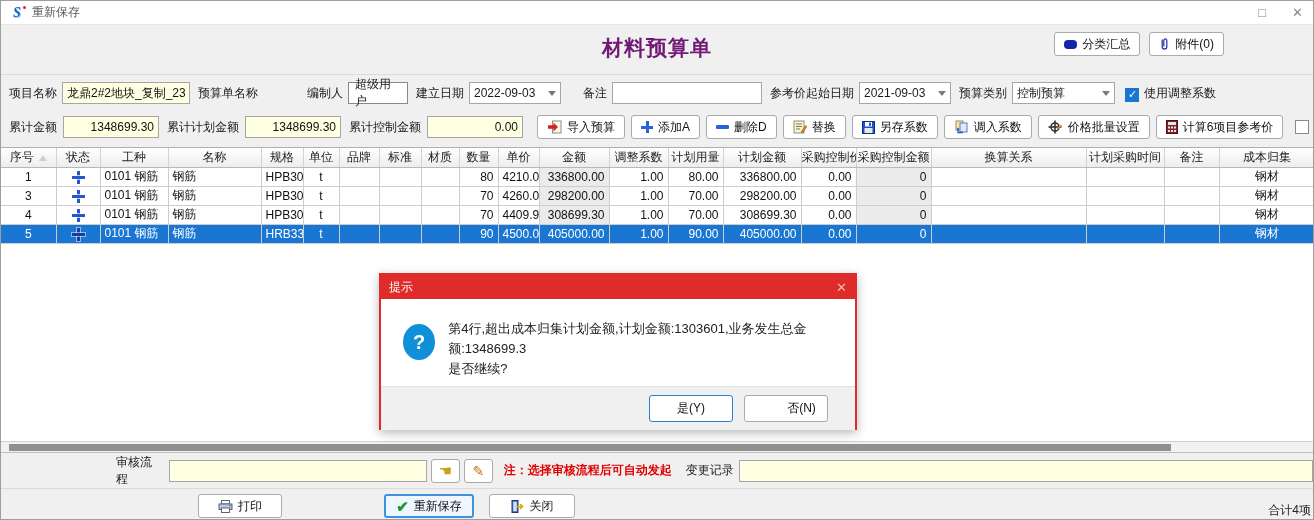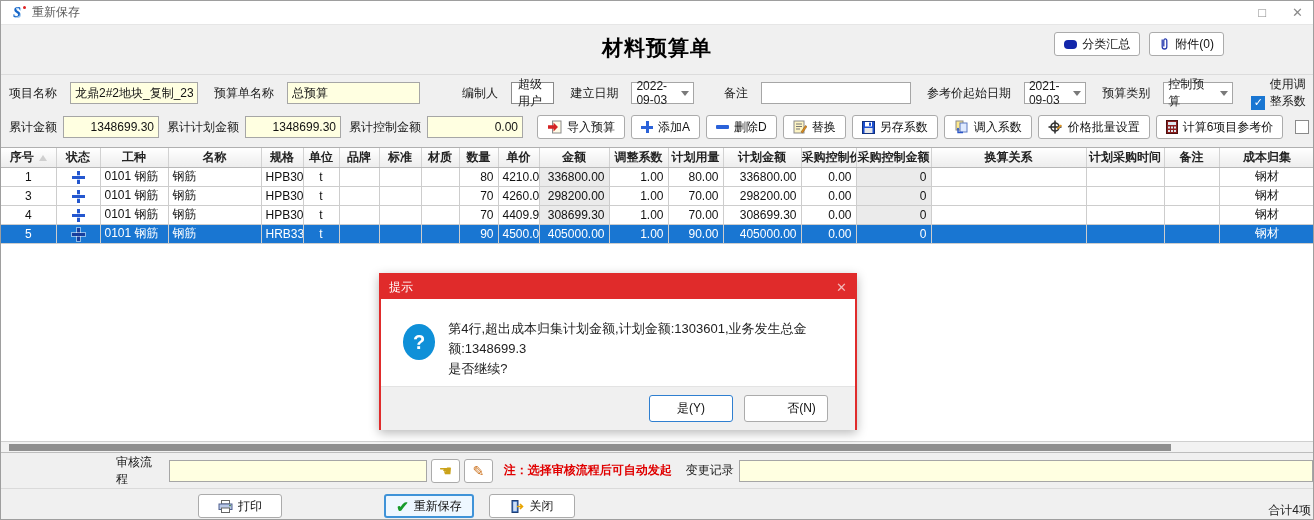--- a/index.html
+++ b/index.html
@@ -10,61 +10,61 @@
   
   .titlebar { height:24px; background:#ffffff; border-bottom:1px solid #e6e6e6; display:flex; align-items:center; padding:0 10px 0 8px; }
   .app-icon { display:inline-block; width:16px; text-align:center; font-weight:bold; font-style:italic; font-family:"Liberation Serif",serif; font-size:14px; color:#1565c8; text-shadow:1px 1px 0 #9ec7ef; position:relative; }
   .app-icon::after { content:""; position:absolute; right:-1px; top:1px; width:3px; height:3px; background:#d22; border-radius:50%; }
   .titlebar .title { margin-left:7px; color:#5a5a5a; }
   .win-controls { margin-left:auto; display:flex; gap:26px; color:#8a8a8a; font-size:13px; }
   .win-controls span { cursor:default; }
 
   
   .header-band { position:relative; height:50px; border-bottom:1px solid #dcdcdc; }
-  .page-title { position:absolute; left:50%; top:9px; transform:translateX(-50%); font-size:21px; font-weight:bold; color:#000000; letter-spacing:1px; }
+  .page-title { position:absolute; left:50%; top:9px; transform:translateX(-50%); font-size:21px; font-weight:bold; color:#701a75; letter-spacing:1px; }
   .header-buttons { position:absolute; right:89px; top:7px; display:flex; gap:9px; }
 
   
   .btn { display:inline-flex; align-items:center; justify-content:center; gap:5px; height:24px; padding:0 9px; background:#fff; border:1px solid #ababab; border-radius:3px; font-size:12px; color:#111; white-space:nowrap; cursor:default; }
   .btn.focused { border:2px solid #3f93d8; background:#eef7ff; }
   .txt { height:22px; border:1px solid #a6a6a6; background:#fff; font-family:inherit; font-size:12px; padding:0 4px; color:#111; }
   .txt.yellow { background:#ffffe1; }
   .txt.num { text-align:right; }
   .value-box { height:22px; border:1px solid #8a8a8a; background:#fff; display:inline-flex; align-items:center; padding:0 6px; }
   .select { height:22px; border:1px solid #a6a6a6; background:#fff; display:inline-flex; align-items:center; padding:0 4px; position:relative; }
   .select .dd-arrow { margin-left:auto; width:0; height:0; border-left:4px solid transparent; border-right:4px solid transparent; border-top:5px solid #7a7a7a; }
   .select span.val { padding-right:12px; }
   .checkbox { width:14px; height:14px; border:1px solid #8a8a8a; background:#fff; display:inline-block; position:relative; flex:none; }
   .checkbox.checked { background:#1976d2; border-color:#1976d2; }
   .checkbox.checked::after { content:"✓"; position:absolute; left:2px; top:-1px; color:#fff; font-size:11px; font-weight:bold; }
   label.chk { display:inline-flex; align-items:flex-end; gap:5px; }
 
   
   .form-area { height:72px; padding:5px 4px 0 8px; }
-  .frow { display:flex; align-items:center; height:26px;gap:8px; }
+  .frow { display:flex; align-items:center; height:26px; }
   .frow .lb { margin:0 5px 0 8px; white-space:nowrap; }
   .frow .lb:first-child { margin-left:0; }
   .frow2 { margin-top:8px; gap:6px; }
   .frow2 .lb { margin:0 0 0 2px; }
 
   
   .ic { display:inline-block; flex:none; }
   .plusbar { position:relative; width:12px; height:12px; }
   .plusbar::before { content:""; position:absolute; left:4.5px; top:0; width:3px; height:12px; background:#2b62d9; }
   .plusbar::after { content:""; position:absolute; left:0; top:4.5px; width:12px; height:3px; background:#2b62d9; }
   .minusbar { width:13px; height:4px; background:#2b62d9; border-radius:1px; }
   .hand-glyph { color:#caa21a; font-size:15px; line-height:1; }
   .pencil-glyph { color:#c96a12; font-size:14px; line-height:1; }
   .check-glyph { color:#179b2a; font-size:15px; font-weight:bold; line-height:1; }
   .oval-blue { width:13px; height:9px; background:#1226aa; border-radius:4px; }
 
   
   .grid-region { height:294px; background:#ffffff; border-top:1px solid #b0b0b0; overflow:hidden; position:relative; }
   table.grid { border-collapse:collapse; table-layout:fixed; width:1314px; }
-  table.grid th { height:19px; font-weight:bold; background:linear-gradient(#ffffff,#ededed); border-right:1px solid #d2d2d2; border-bottom:1px solid #b8b8b8; color:#222; white-space:nowrap; overflow:hidden; text-align:center; }
+  table.grid th { height:19px; font-weight:normal; background:linear-gradient(#ffffff,#ededed); border-right:1px solid #d2d2d2; border-bottom:1px solid #b8b8b8; color:#222; white-space:nowrap; overflow:hidden; text-align:center; }
   table.grid td { height:19px; border-right:1px solid #cdcdcd; border-bottom:1px solid #cdcdcd; padding:0 4px; white-space:nowrap; overflow:hidden; color:#111; }
   td.al-center { text-align:center; } td.al-right { text-align:right; } td.al-left { text-align:left; }
   td.shaded { background:#ebebeb; }
   tr.selected td { background:#1976d2 !important; color:#fff; }
   .sort-asc { display:inline-block; width:0; height:0; border-left:4px solid transparent; border-right:4px solid transparent; border-bottom:6px solid #cfcfcf; margin-left:5px; }
   .status-cell .plus-icon { position:relative; display:inline-block; width:13px; height:13px; vertical-align:middle; }
   .plus-icon::before { content:""; position:absolute; left:5px; top:0; width:3px; height:13px; background:#2457cf; box-shadow:0 0 0 1px rgba(255,255,255,.7); }
   .plus-icon::after { content:""; position:absolute; left:0; top:5px; width:13px; height:3px; background:#2457cf; box-shadow:0 0 0 1px rgba(255,255,255,.7); }
   tr.selected .plus-icon::before, tr.selected .plus-icon::after { background:#173e9e; box-shadow:0 0 0 1px rgba(255,255,255,.5); }
 
@@ -126,22 +126,21 @@
         <span>附件(0)</span>
       </button>
     </div>
   </div>
 
   <div class="form-area">
     <div class="frow">
       <span class="lb">项目名称</span>
       <input class="txt yellow" style="width: 128px;" value="龙鼎2#2地块_复制_2360">
       <span class="lb">预算单名称</span>
-      <input class="txt yellow" style="width: 133px;" value="总预算">
-      <span class="lb" style="margin-left:34px">编制人</span>
+      <span class="lb" style="margin-left:44px">编制人</span>
       <span class="value-box" style="width:60px">超级用户</span>
       <span class="lb">建立日期</span>
       <span class="select" style="width:92px">
         <span class="val">2022-09-03</span>
         <span class="dd-arrow"></span>
       </span>
       <span class="lb" style="margin-left:22px">备注</span>
       <input class="txt" style="width: 150px;" value="">
       <span class="lb">参考价起始日期</span>
       <span class="select" style="width:92px">

